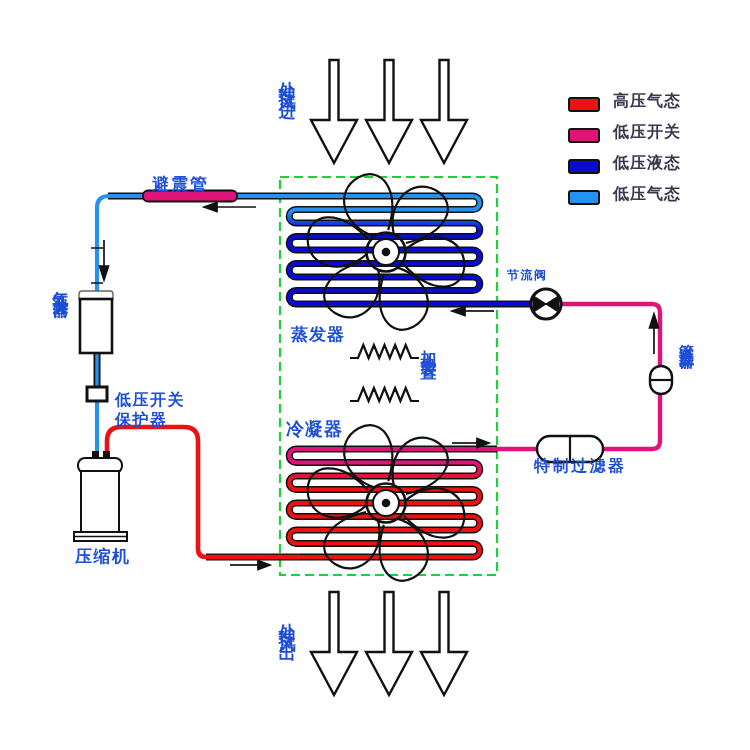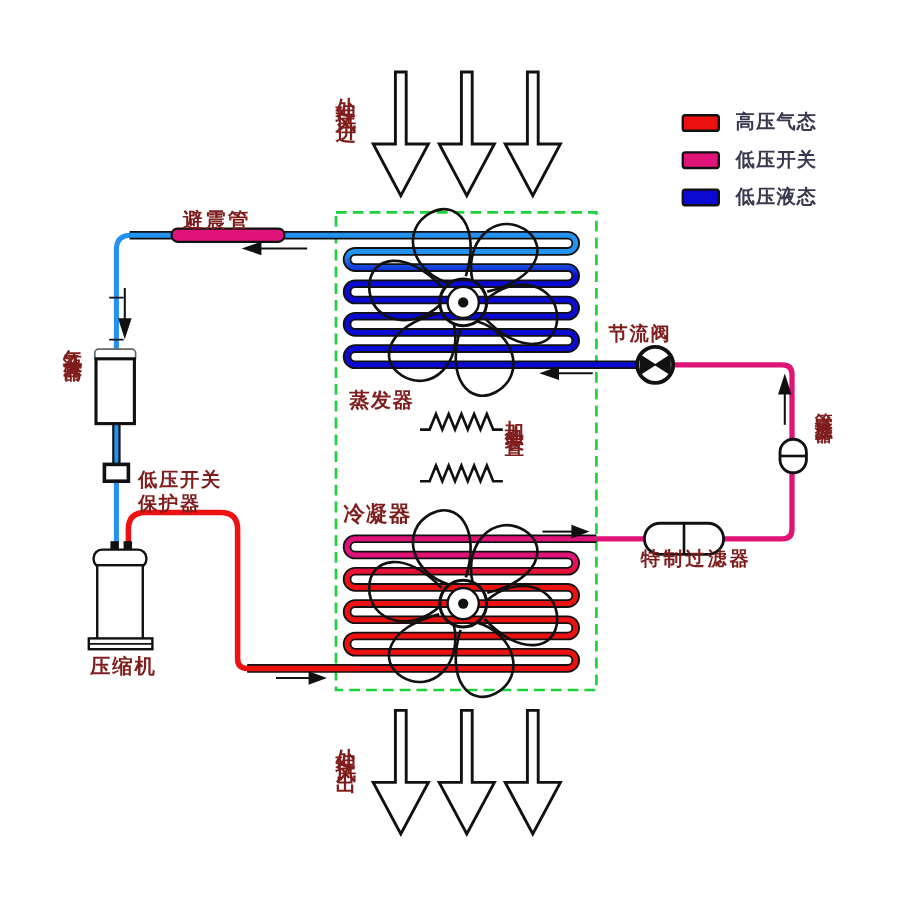--- a/index.html
+++ b/index.html
@@ -1,22 +1,22 @@
 <!DOCTYPE html>
 <html><head>
 <meta charset="utf-8">
 <style>
   html,body{margin:0;padding:0;background:#ffffff;}
   #stage{position:relative;width:750px;height:750px;background:#fff;overflow:hidden;
          font-family:"DejaVu Sans",sans-serif;}
   #diagram{position:absolute;left:0;top:0;}
-  .lbl{position:absolute;color:#7f1d1d;font-weight:bold;white-space:nowrap;line-height:1.1;}
+  .lbl{position:absolute;color:#1d4ed8;font-weight:bold;white-space:nowrap;line-height:1.1;}
   .vtext{writing-mode:vertical-rl;text-orientation:upright;white-space:normal;}
   .legend{position:absolute;left:568px;top:92px;}
-  .lrow{display:flex;align-items:center;height:20px;margin-bottom:11px;}
+  .lrow{display:flex;align-items:flex-end;height:20px;margin-bottom:11px;}
   .sw{display:inline-block;width:28px;height:11px;border:2px solid #111;border-radius:3px;margin-right:13px;}
   .lrow span.ltxt{color:#38384f;font-size:16px;font-weight:bold;letter-spacing:1px;}
   .two-line div{line-height:20px;}
 </style>
 </head>
 <body>
 
 <div id="stage">
 
 <svg id="diagram" width="750" height="750" viewBox="0 0 750 750">
@@ -162,31 +162,35 @@
     <span class="ltxt">高压气态</span>
   </div>
   <div class="lrow">
     <span class="sw" style="background-color: rgb(224, 19, 121);"></span>
     <span class="ltxt">低压开关</span>
   </div>
   <div class="lrow">
     <span class="sw" style="background-color: rgb(10, 10, 210);"></span>
     <span class="ltxt">低压液态</span>
   </div>
+  <div class="lrow">
+    <span class="sw" style="background-color: rgb(36, 146, 240);"></span>
+    <span class="ltxt">低压气态</span>
+  </div>
 </div>
 
 <div class="lbl vtext" style="left:278px;top:67px;font-size:17px;letter-spacing:7px;">处理风进</div>
 <div class="lbl vtext" style="left:278px;top:609px;font-size:17px;letter-spacing:7px;">处理风出</div>
 <div class="lbl" style="left:152px;top:175px;font-size:17px;letter-spacing:2px;">避震管</div>
 <div class="lbl vtext" style="left:52px;top:278px;font-size:16px;letter-spacing:2.8px;">气液分离器</div>
 <div class="lbl two-line" style="left:115px;top:390px;font-size:16px;letter-spacing:1.5px;">
   <div>低压开关</div>
   <div>保护器</div>
 </div>
 <div class="lbl" style="left:75px;top:547px;font-size:17px;letter-spacing:1.5px;text-align:center;">压缩机</div>
 <div class="lbl" style="left:291px;top:325px;font-size:17px;letter-spacing:1px;">蒸发器</div>
 <div class="lbl" style="left:286px;top:419px;font-size:18px;letter-spacing:1px;">冷凝器</div>
 <div class="lbl vtext" style="left:420px;top:337px;font-size:16px;letter-spacing:4.8px;">加热装置</div>
-<div class="lbl" style="left:507px;top:269px;font-size:16px;letter-spacing:1.5px;">节流阀</div>
+<div class="lbl" style="left:507px;top:269px;font-size:12px;letter-spacing:1.5px;">节流阀</div>
 <div class="lbl vtext" style="left:678px;top:332px;font-size:15px;letter-spacing:2.6px;">管道过滤器</div>
 <div class="lbl" style="left:534px;top:457px;font-size:16px;letter-spacing:2.5px;">特制过滤器</div>
 
 </div>
 
 </body></html>

